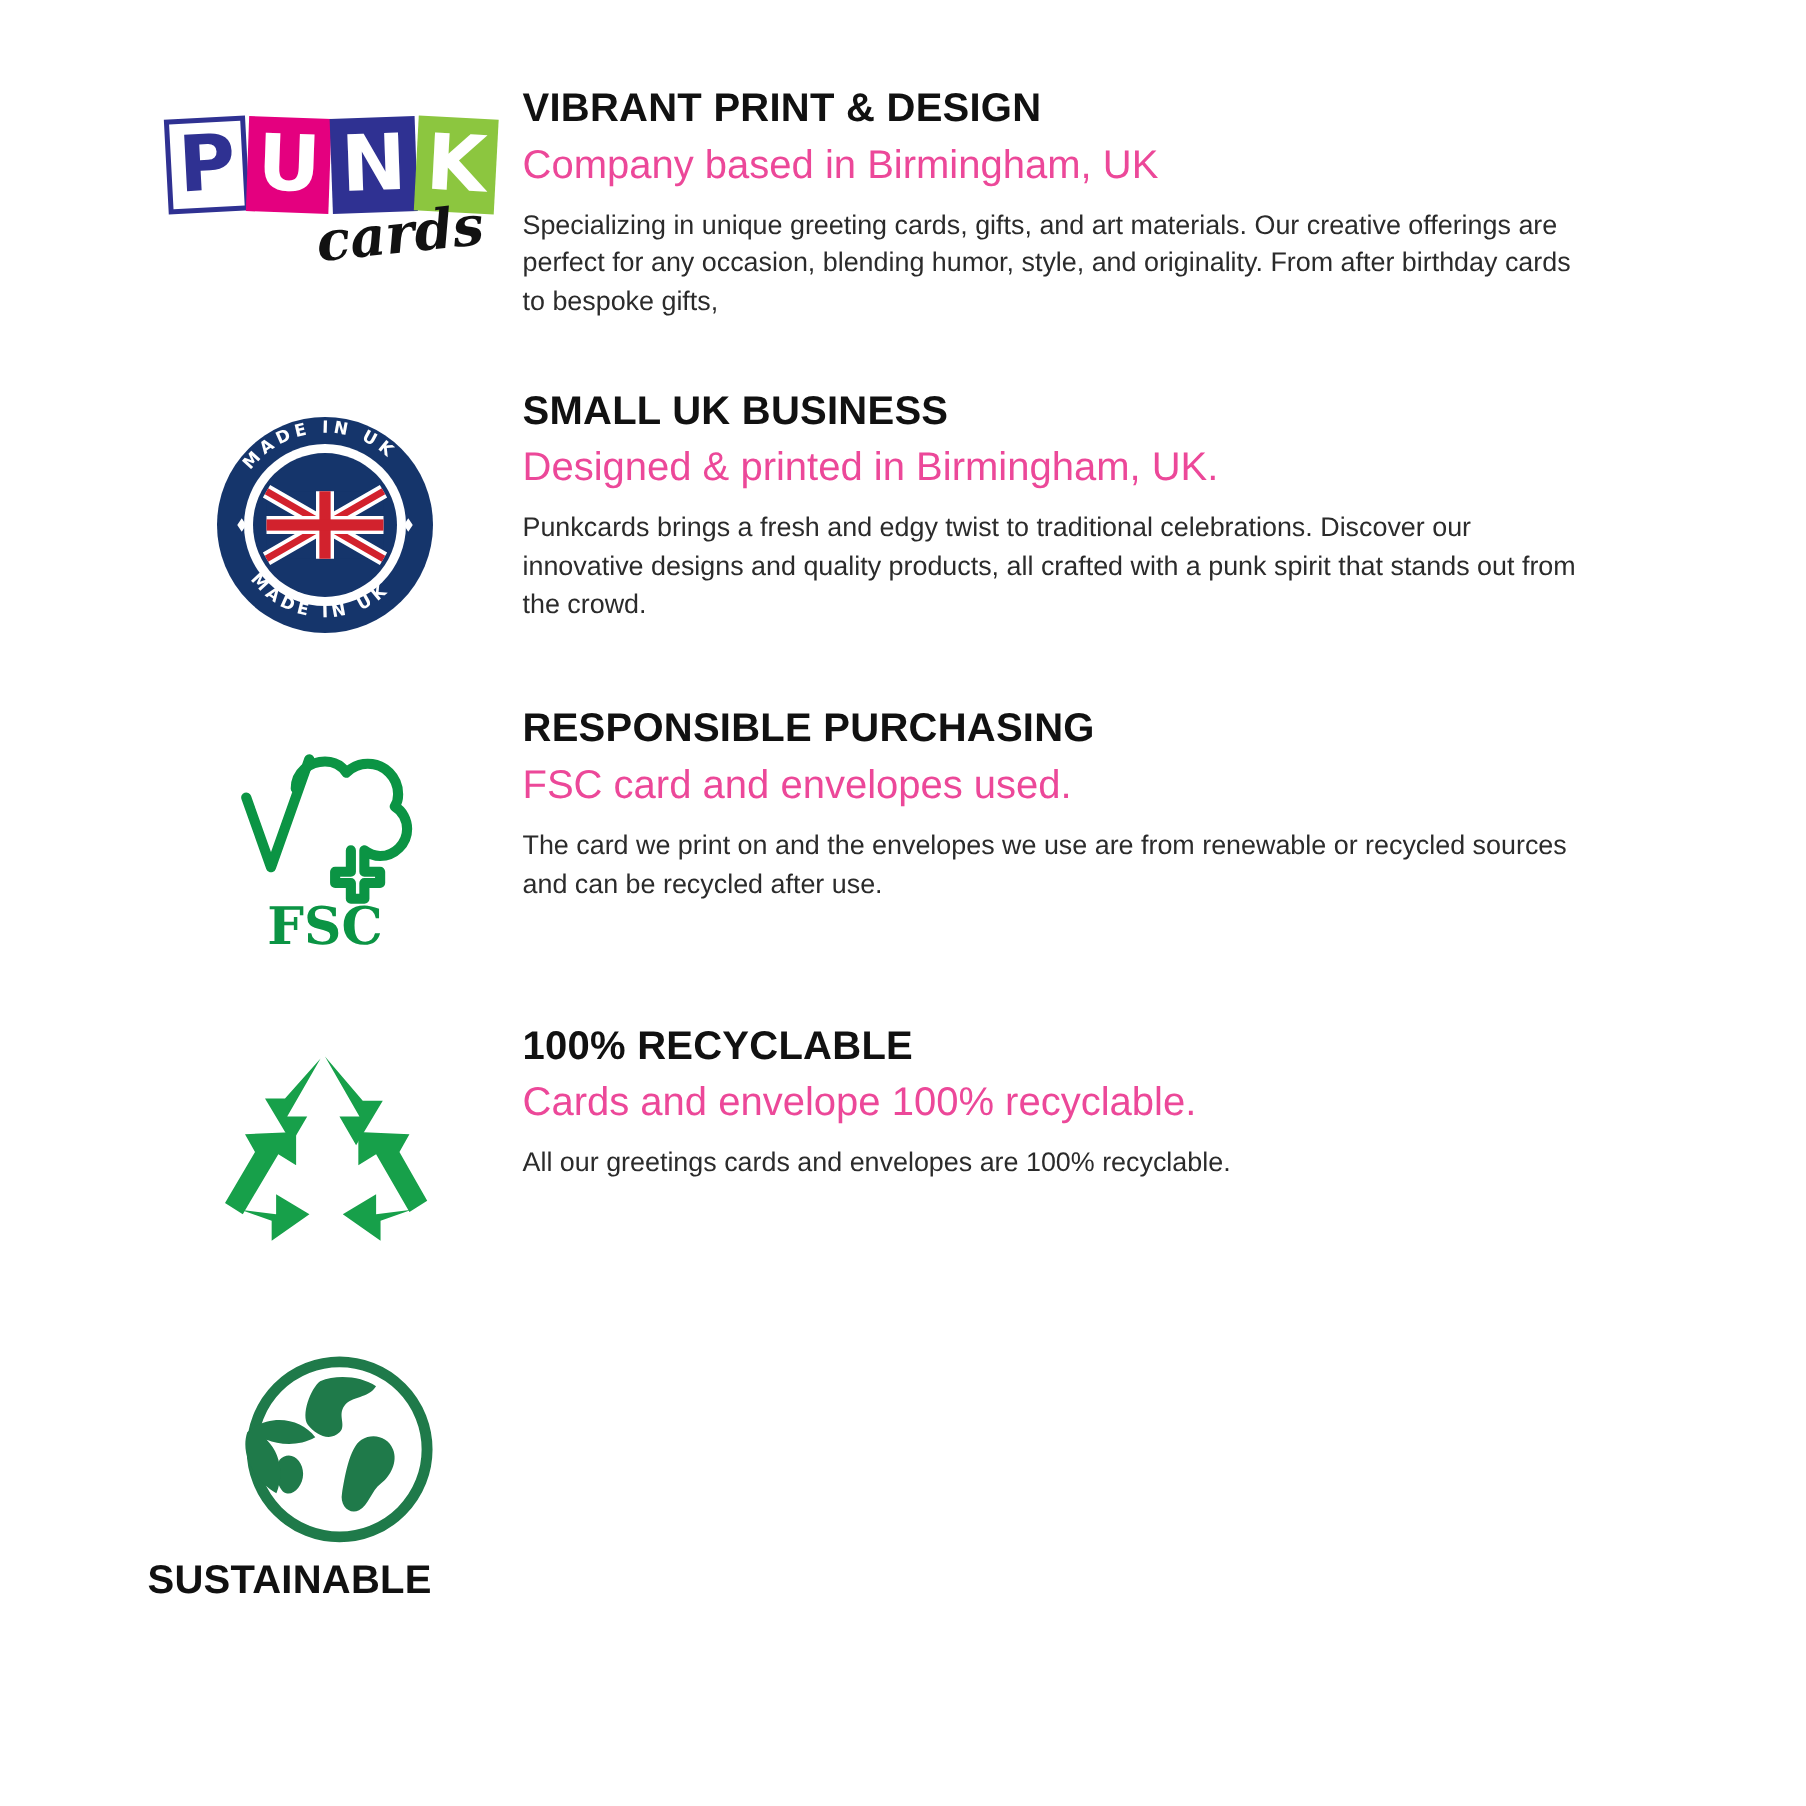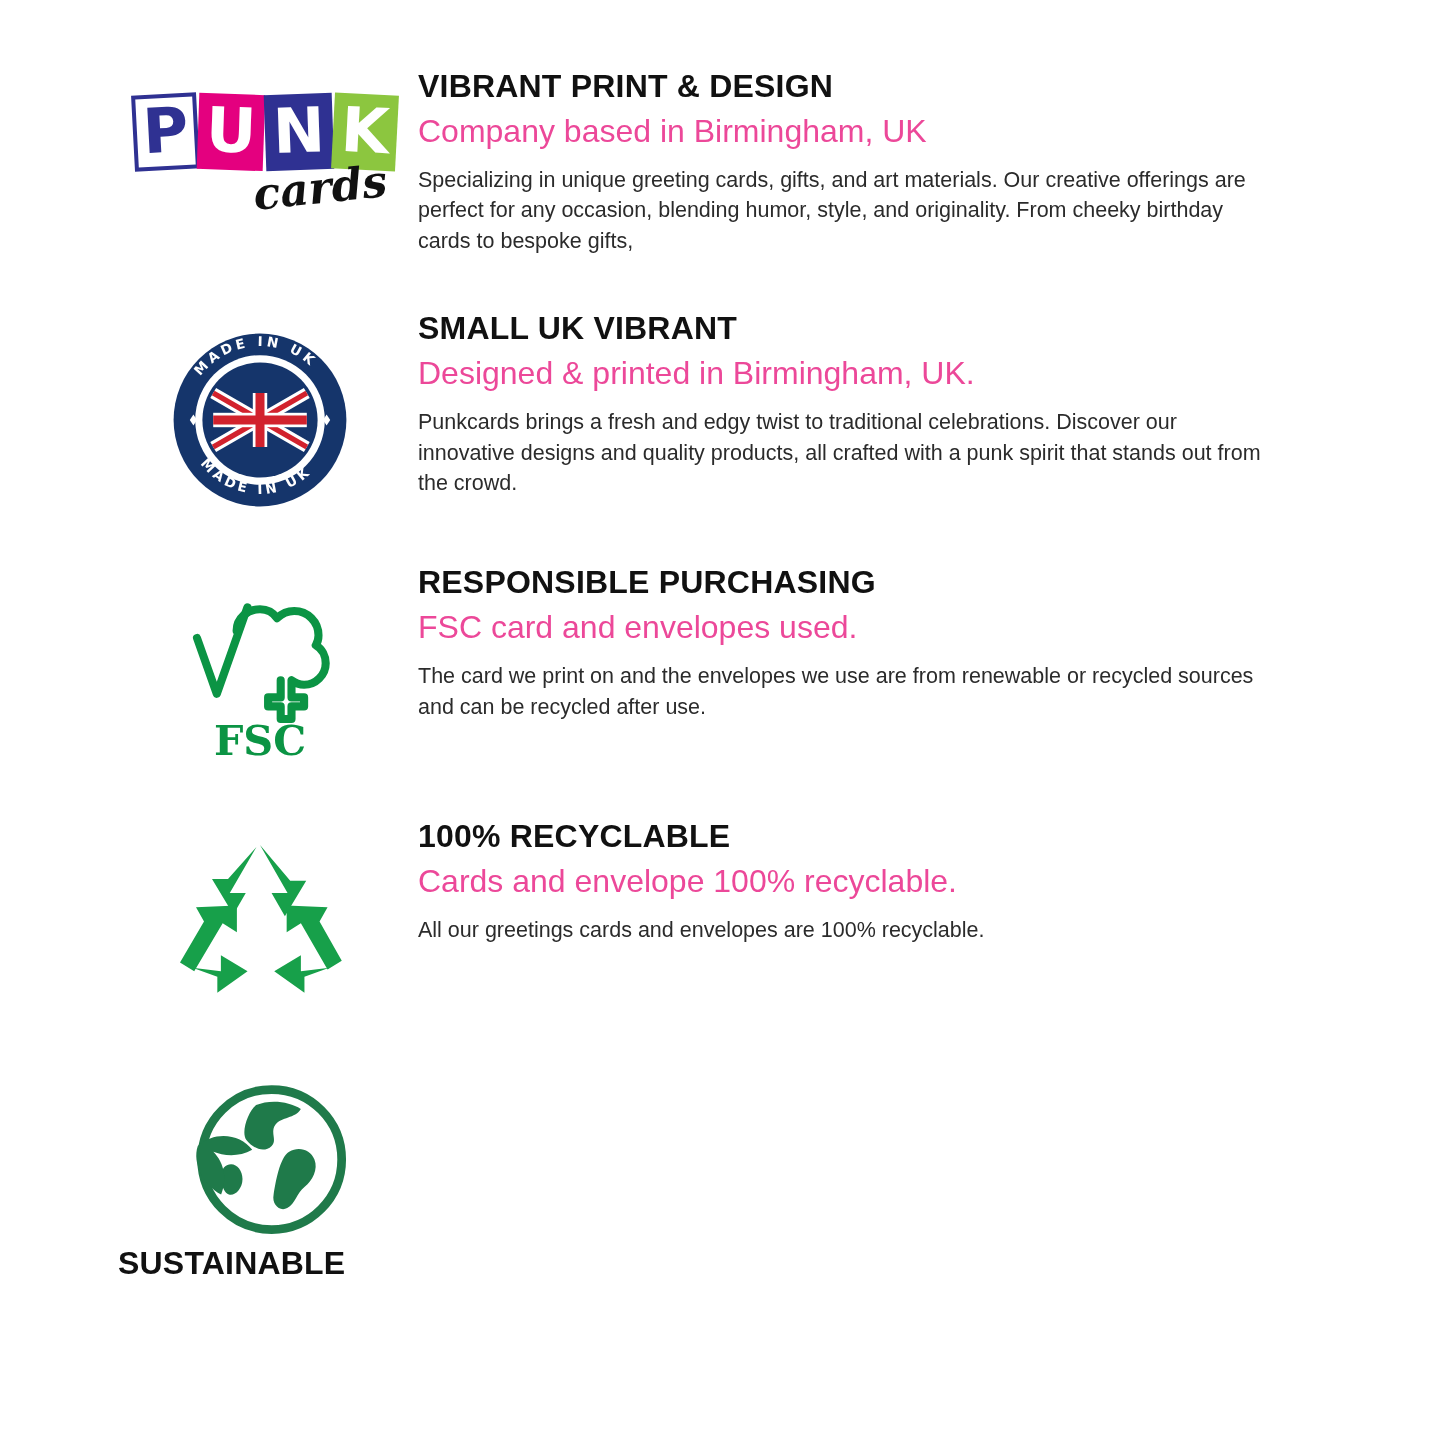--- a/index.html
+++ b/index.html
@@ -128,21 +128,21 @@
           <span class="pl pl-u">U</span>
           <span class="pl pl-n">N</span>
           <span class="pl pl-k">K</span>
         </div>
         <div class="punk-cards">cards</div>
       </div>
     </div>
     <div class="text-col">
       <h2 class="f-title">VIBRANT PRINT &amp; DESIGN</h2>
       <div class="f-sub">Company based in Birmingham, UK</div>
-      <p class="f-body">Specializing in unique greeting cards, gifts, and art materials. Our creative offerings are perfect for any occasion, blending humor, style, and originality. From cheeky birthday cards to bespoke gifts,</p>
+      <p class="f-body">Specializing in unique greeting cards, gifts, and art materials. Our creative offerings are perfect for any occasion, blending humor, style, and originality. From after birthday cards to bespoke gifts,</p>
     </div>
   </div>
 
   <div class="feature">
     <div class="icon-col">
       <svg class="uk-badge" viewBox="0 0 200 200">
         <circle cx="100" cy="100" r="96" fill="#15356b"></circle>
         <circle cx="100" cy="100" r="72" fill="#ffffff"></circle>
         <circle cx="100" cy="100" r="64" fill="#15356b"></circle>
         <g>
@@ -160,21 +160,21 @@
         </text>
         <path id="arcBot" d="M100,100 m-82,0 a82,82 0 0,0 164,0" fill="none"></path>
         <text font-family="DejaVu Sans, sans-serif" font-size="15" font-weight="bold" fill="#ffffff" letter-spacing="4">
           <textPath href="#arcBot" startOffset="20%">MADE IN UK</textPath>
         </text>
         <polygon points="22,100 26,94 30,100 26,106" fill="#ffffff"></polygon>
         <polygon points="178,100 174,94 170,100 174,106" fill="#ffffff"></polygon>
       </svg>
     </div>
     <div class="text-col">
-      <h2 class="f-title">SMALL UK VIBRANT</h2>
+      <h2 class="f-title">SMALL UK BUSINESS</h2>
       <div class="f-sub">Designed &amp; printed in Birmingham, UK.</div>
       <p class="f-body">Punkcards brings a fresh and edgy twist to traditional celebrations. Discover our innovative designs and quality products, all crafted with a punk spirit that stands out from the crowd.</p>
     </div>
   </div>
 
   <div class="feature">
     <div class="icon-col">
       <svg class="fsc" viewBox="0 0 200 200">
         <g fill="none" stroke="#0b9444" stroke-width="9" stroke-linejoin="round" stroke-linecap="round">
           <path d="M74 52 c0-14 12-24 26-24 c8 0 15 4 19 10 c5-5 12-8 19-8 c15 0 27 12 27 27 c0 4-1 8-3 11 c7 4 11 12 11 20 c0 13-11 24-24 24 c-5 0-10-2-14-5 l0 19 l14 0 l0 10 l-14 0 l0 14 l-12 0 l0-14 l-14 0 l0-10 l14 0 l0-19"></path>

